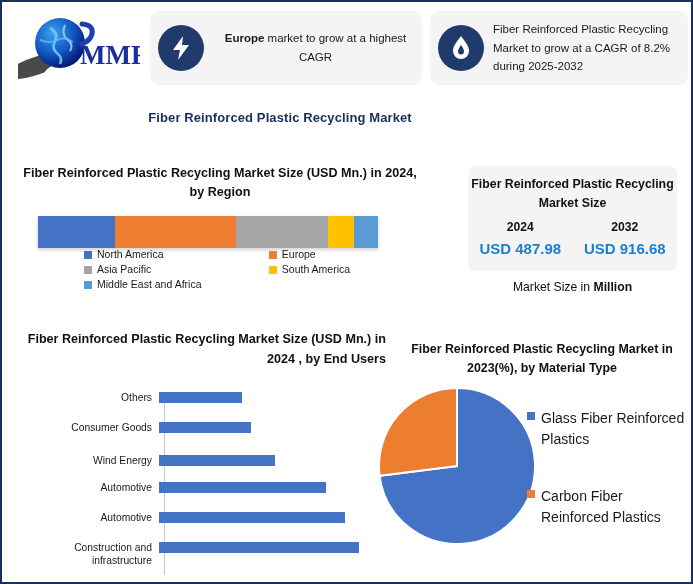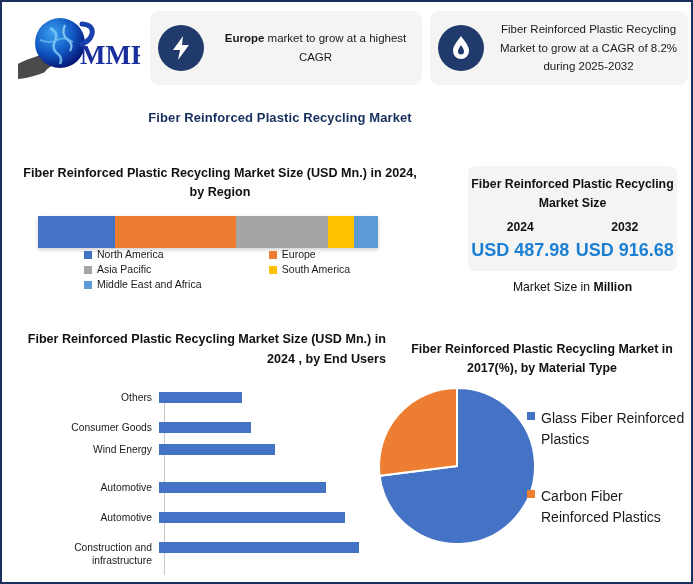--- a/index.html
+++ b/index.html
@@ -64,21 +64,21 @@
   }
   .chip-text {
     font-size: 11.5px;
     color: #1a1a1a;
     line-height: 1.62;
     text-align: center;
     flex: 1 1 auto;
     padding-right: 4px;
   }
   #chip-europe .chip-text { text-align: center; }
-  #chip-cagr .chip-text { text-align: center; }
+  #chip-cagr .chip-text { text-align: left; }
   .chip-text b { font-weight: bold; }
 
   
   #main-title {
     position: absolute;
     left: 0; top: 108px;
     width: 556px;
     text-align: center;
     font-size: 13px;
     font-weight: bold;
@@ -157,21 +157,21 @@
     display: flex;
     margin-top: 8px;
   }
   #size-years > div { width: 50%; text-align: center; }
   .size-year {
     font-size: 12.2px;
     font-weight: bold;
     color: #111111;
   }
   .size-value {
-    font-size: 18px;
+    font-size: 15px;
     font-weight: bold;
     color: #1b7fd4;
     margin-top: 6px;
   }
   #size-caption {
     position: absolute;
     left: 466px; top: 278px;
     width: 209px;
     text-align: center;
     font-size: 12.2px;
@@ -374,41 +374,41 @@
     <div id="bar-plot">
       <div id="bar-axis" style="background: rgb(200, 200, 200);"></div>
     <div class="bar-row" style="top: 0px;">
           <div class="bar-label">Others</div>
           <div class="bar-fill" style="width: 83px; background: rgb(68, 114, 196);"></div>
         </div>
         <div class="bar-row" style="top: 30px;">
           <div class="bar-label">Consumer Goods</div>
           <div class="bar-fill" style="width: 92px; background: rgb(68, 114, 196);"></div>
         </div>
-        <div class="bar-row" style="top: 52px;">
+        <div class="bar-row" style="top: 63px;">
           <div class="bar-label">Wind Energy</div>
           <div class="bar-fill" style="width: 116px; background: rgb(68, 114, 196);"></div>
         </div>
         <div class="bar-row" style="top: 90px;">
           <div class="bar-label">Automotive</div>
           <div class="bar-fill" style="width: 167px; background: rgb(68, 114, 196);"></div>
         </div>
         <div class="bar-row" style="top: 120px;">
           <div class="bar-label">Automotive</div>
           <div class="bar-fill" style="width: 186px; background: rgb(68, 114, 196);"></div>
         </div>
         <div class="bar-row" style="top: 150px;">
           <div class="bar-label">Construction and infrastructure</div>
           <div class="bar-fill" style="width: 200px; background: rgb(68, 114, 196);"></div>
         </div>
       </div>
   </div>
 
   <div id="pie-panel">
-    <div id="pie-title">Fiber Reinforced Plastic Recycling Market in 2017(%), by Material Type</div>
+    <div id="pie-title">Fiber Reinforced Plastic Recycling Market in 2023(%), by Material Type</div>
     <svg id="pie-svg" width="190" height="160" viewBox="0 0 190 160">
       <g id="pie-slices">
           <path d="M 95 80 L 95 2 A 78 78 0 1 1 17.615053297470737 89.77599221801576 Z" fill="#4472c4" stroke="#ffffff" stroke-width="2"></path>
           <path d="M 95 80 L 17.615053297470737 89.77599221801576 A 78 78 0 0 1 94.99999999999999 2 Z" fill="#ed7d31" stroke="#ffffff" stroke-width="2"></path>
         </g>
     </svg>
     <div id="pie-legend">
         <div class="pie-legend-item">
           <span class="pie-legend-swatch" style="background: rgb(68, 114, 196);"></span>
           <span class="pie-legend-label">Glass Fiber Reinforced Plastics</span>

